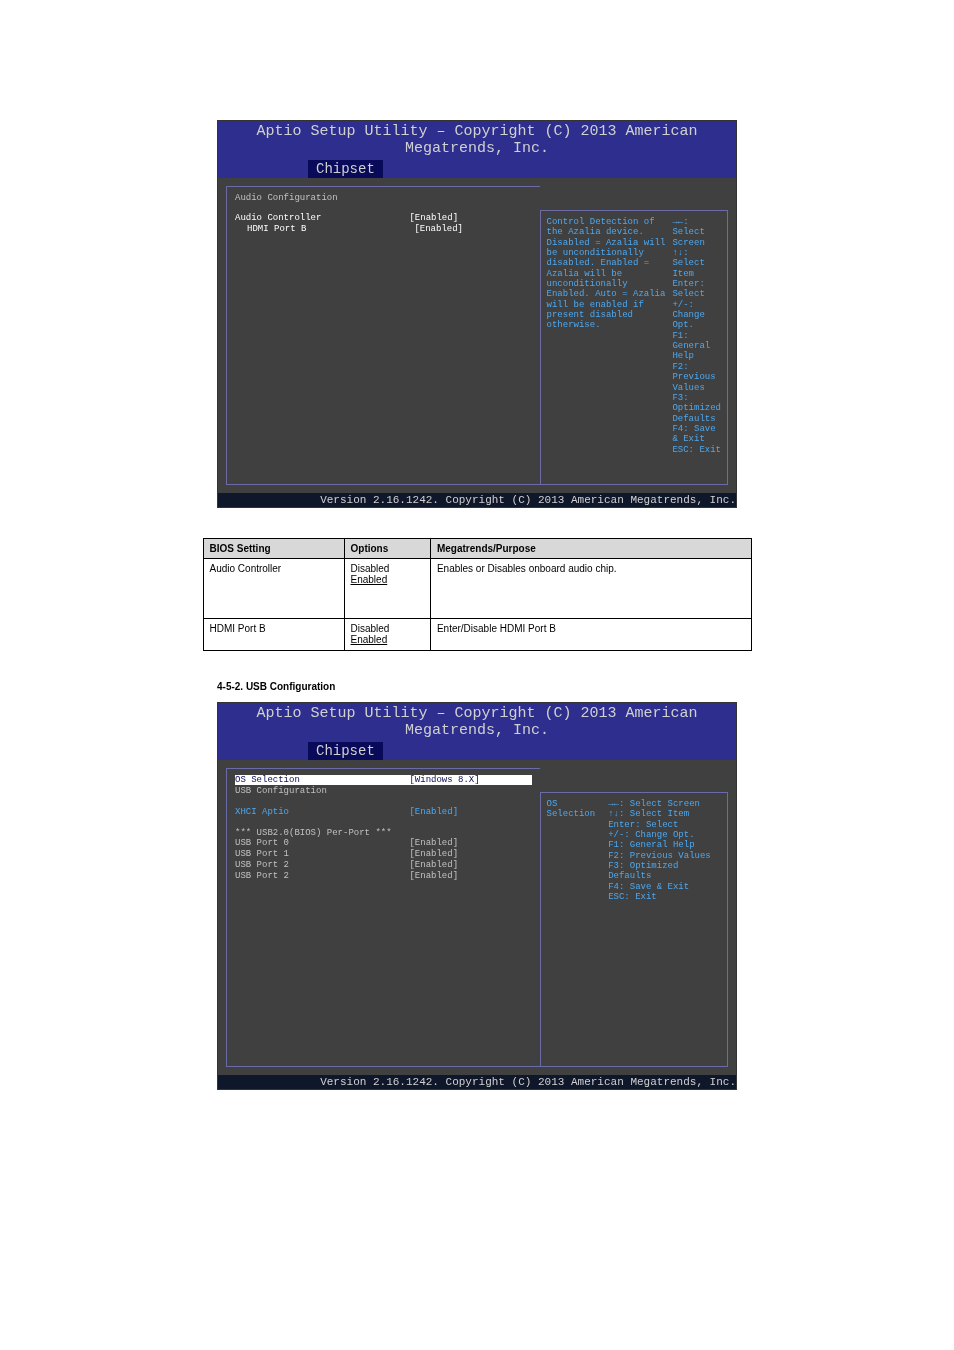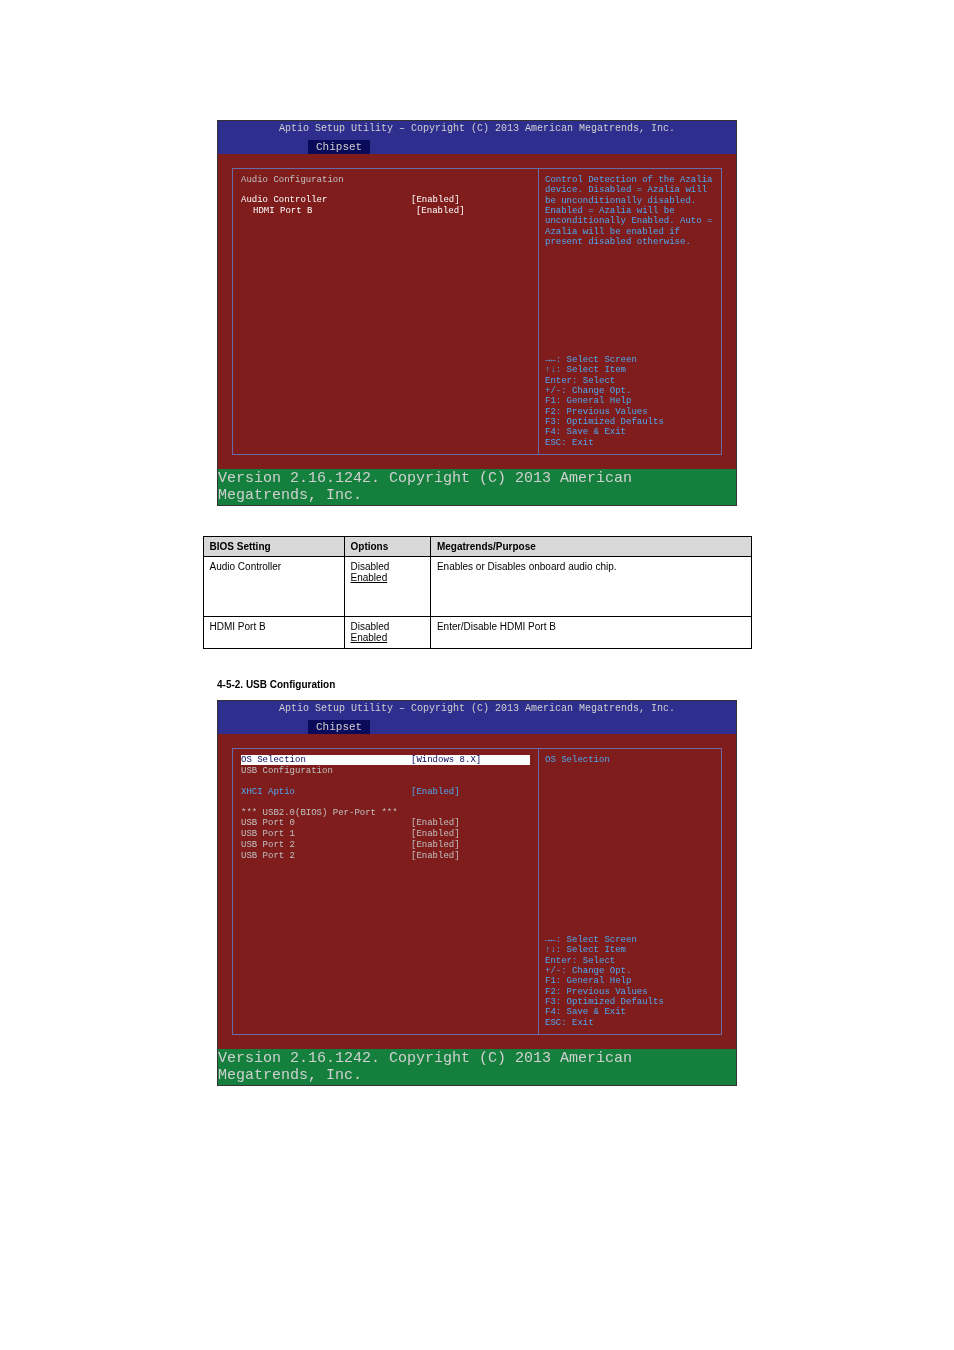--- a/index.html
+++ b/index.html
@@ -14,43 +14,43 @@
       width: 520px;
       margin: 100px auto 30px;
       border: 1px solid #333;
       background: #c0c0c0;
     }
     
     .bios-titlebar {
       background: #2e2e8e;
       color: #d0d0d0;
       font-family: 'Courier New', monospace;
-      font-size: 10px;
+      font-size: 15px;
       padding: 2px 0;
       text-align: center;
     }
     
     .bios-tab-row {
       background: #2e2e8e;
       padding: 0 4px 0 90px;
     }
     
     .bios-tab {
       display: inline-block;
       background: #0a0a5a;
       color: #d0d0d0;
       font-family: 'Courier New', monospace;
-      font-size: 11px;
+      font-size: 14px;
       padding: 1px 8px;
     }
     
     .bios-body {
       display: flex;
-      background: #7f1d1d;
-      padding: 14px;
+      background: #404040;
+      padding: 8px;
       min-height: 315px;
     }
     
     .bios-main {
       flex: 1.7;
       border: 1px solid #6b6ba8;
       border-right: none;
       padding: 6px 8px;
       font-family: 'Courier New', monospace;
       font-size: 9px;
@@ -58,43 +58,43 @@
     }
     
     .bios-sidebar {
       flex: 1;
       border: 1px solid #6b6ba8;
       padding: 6px 6px;
       font-family: 'Courier New', monospace;
       font-size: 9px;
       color: #4da8f0;
       display: flex;
-      flex-direction: column;
       justify-content: space-between;
+      margin-top: 24px;
     }
     
     .bios-row {
       display: flex;
       margin-bottom: 1px;
     }
     
     .bios-label { flex: 1; }
     .bios-value { flex: 0.7; }
     .highlight { color: #ffffff; }
     .selected-row { background: #ffffff; color: #0a0a5a; }
     .selected-row .bios-label, .selected-row .bios-value { color: #0a0a5a; }
     
     .indent { padding-left: 12px; }
     
     .bios-footer {
-      background: #15803d;
+      background: #0f172a;
       color: #d0d0d0;
       font-family: 'Courier New', monospace;
-      font-size: 15px;
-      text-align: left;
+      font-size: 11px;
+      text-align: right;
       padding: 1px 0;
     }
     
     .help-line { margin-bottom: 0; line-height: 1.15; }
     
     
     .settings-table {
       width: 549px;
       margin: 20px auto 30px;
       border-collapse: collapse;

